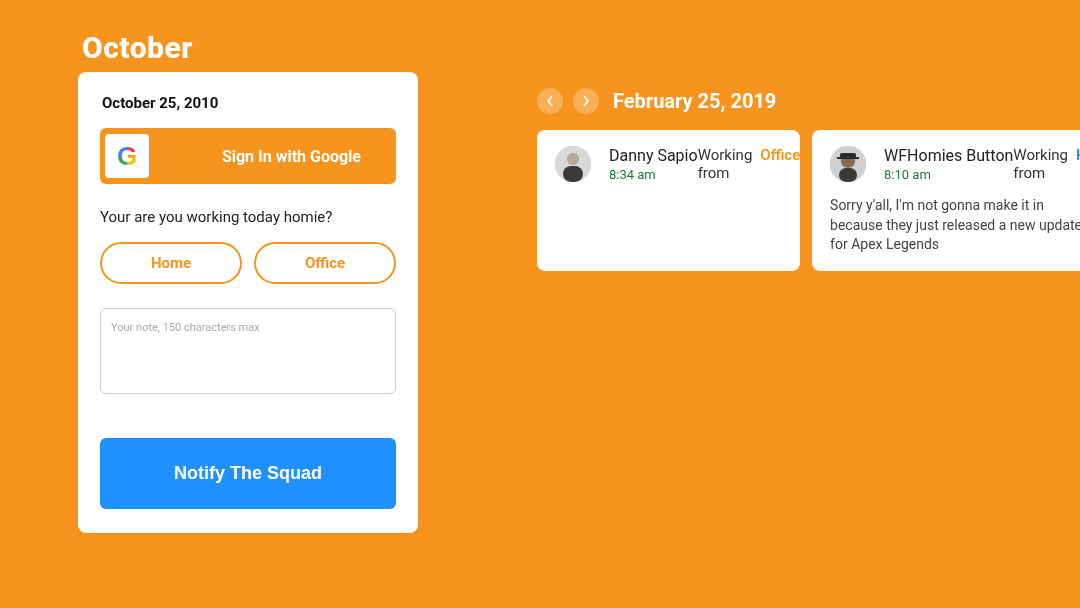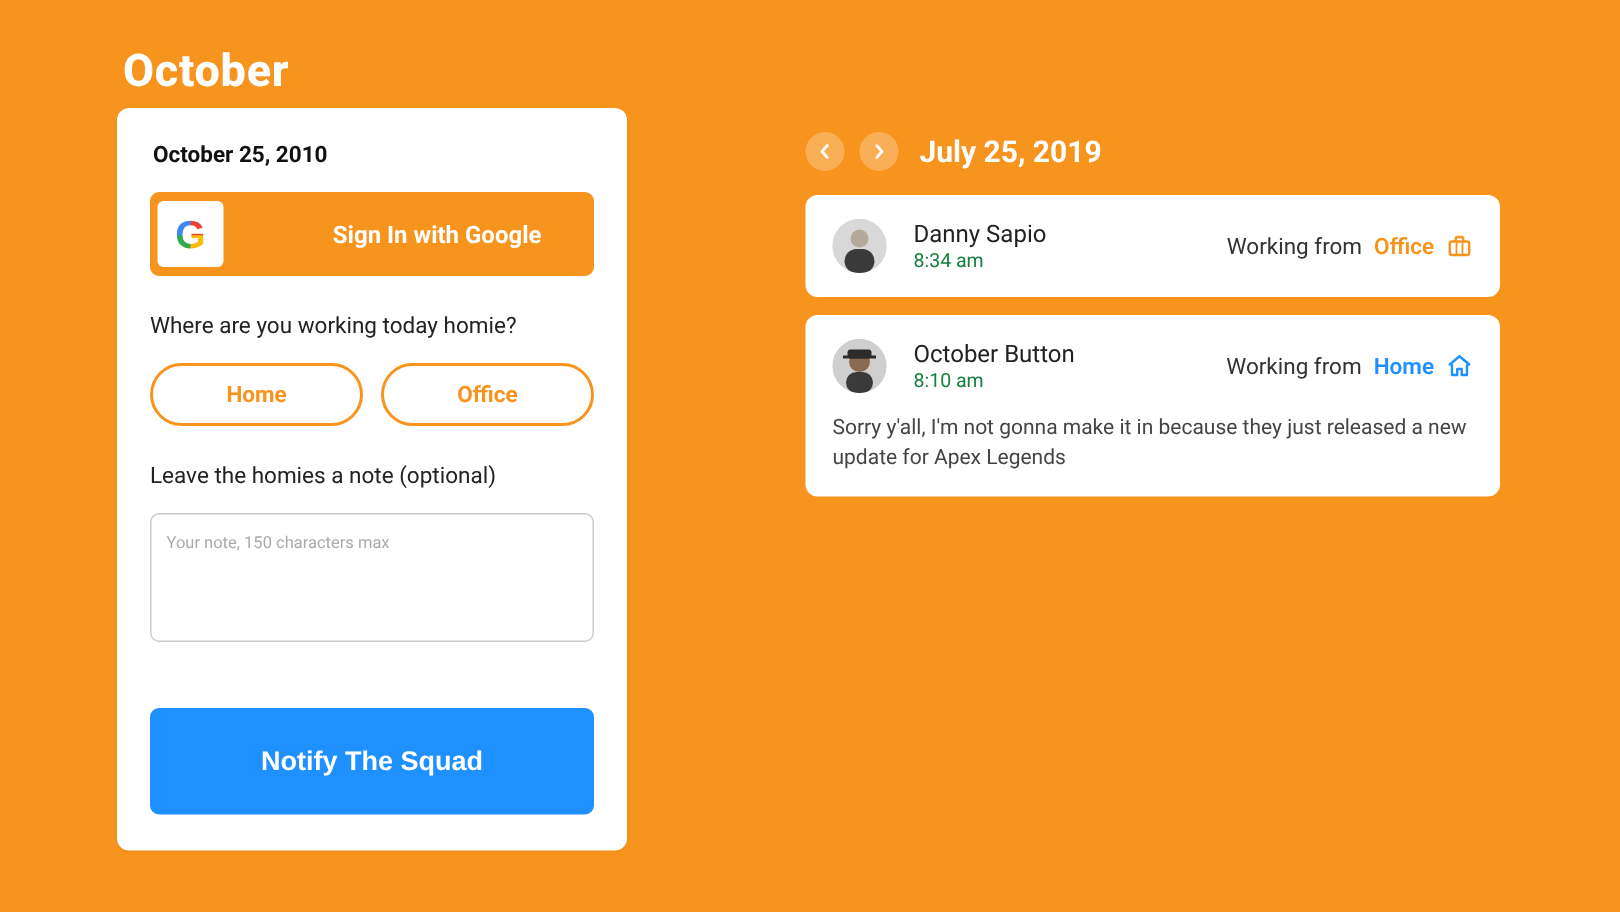--- a/index.html
+++ b/index.html
@@ -155,21 +155,20 @@
     font-size: 20px;
     margin-left: 4px;
   }
 
   .status-list {
     position: absolute;
     left: 537px;
     top: 130px;
     width: 463px;
     display: flex;
-    flex-direction: column;
     gap: 12px;
   }
   .status-card {
     background: #fff;
     border-radius: 8px;
     padding: 16px 18px 16px 18px;
   }
   .status-top {
     display: flex;
     align-items: center;
@@ -208,28 +207,27 @@
 <div class="card left-card">
   <div class="left-date">October 25, 2010</div>
 
   <div class="google-btn">
     <div class="google-icon-box">
       <span class="google-g">G</span>
     </div>
     <div class="google-label">Sign In with Google</div>
   </div>
 
-  <div class="question">Where are you working today homie?</div>
+  <div class="question">Your are you working today homie?</div>
 
   <div class="pill-row">
     <div class="pill">Home</div>
     <div class="pill">Office</div>
   </div>
 
-  <div class="note-label">Leave the homies a note (optional)</div>
 
   <textarea class="note-input" placeholder="Your note, 150 characters max" style=""></textarea>
 
   <button class="notify-btn">Notify The Squad</button>
 </div>
 
 <div class="date-header">
   <div class="nav-circle">
     <span>
       <svg width="10" height="10" viewBox="0 0 10 10">
@@ -237,21 +235,21 @@
         </svg>
     </span>
   </div>
   <div class="nav-circle">
     <span>
       <svg width="10" height="10" viewBox="0 0 10 10">
           <path d="M3.5 1 L7 5 L3.5 9" stroke="#fff" stroke-width="1.8" fill="none" stroke-linecap="round" stroke-linejoin="round"></path>
         </svg>
     </span>
   </div>
-  <div class="header-date">July 25, 2019</div>
+  <div class="header-date">February 25, 2019</div>
 </div>
 
 <div class="status-list">
 
   <div class="status-card">
     <div class="status-top">
       <div class="avatar">
         <svg viewBox="0 0 36 36">
             <rect width="36" height="36" fill="#d8d8d8"></rect>
             <circle cx="18" cy="13" r="6" fill="#b4a89a"></circle>
@@ -283,21 +281,21 @@
       <div class="avatar">
         <svg viewBox="0 0 36 36">
             <rect width="36" height="36" fill="#cfcfcf"></rect>
             <circle cx="18" cy="15" r="7" fill="#8a6a50"></circle>
             <rect x="10" y="7" width="16" height="6" rx="2" fill="#2b2b2b"></rect>
             <rect x="7" y="11" width="22" height="2" fill="#2b2b2b"></rect>
             <rect x="9" y="22" width="18" height="14" rx="7" fill="#3a3a3a"></rect>
           </svg>
       </div>
       <div class="name-col">
-        <div class="name">October Button</div>
+        <div class="name">WFHomies Button</div>
         <div class="time">8:10 am</div>
       </div>
       <div class="spacer"></div>
       <div class="workfrom">
         <span>Working from </span>
         <span class="loc-home">Home</span>
         <span class="loc-icon">
           <svg width="18" height="18" viewBox="0 0 18 18">
               <path d="M2.5 8 L9 2.5 L15.5 8" stroke="#1e90ff" stroke-width="1.6" fill="none" stroke-linecap="round" stroke-linejoin="round"></path>
               <path d="M4 8.5 V15 H7.5 V11 H10.5 V15 H14 V8.5" stroke="#1e90ff" stroke-width="1.6" fill="none" stroke-linecap="round" stroke-linejoin="round"></path>

